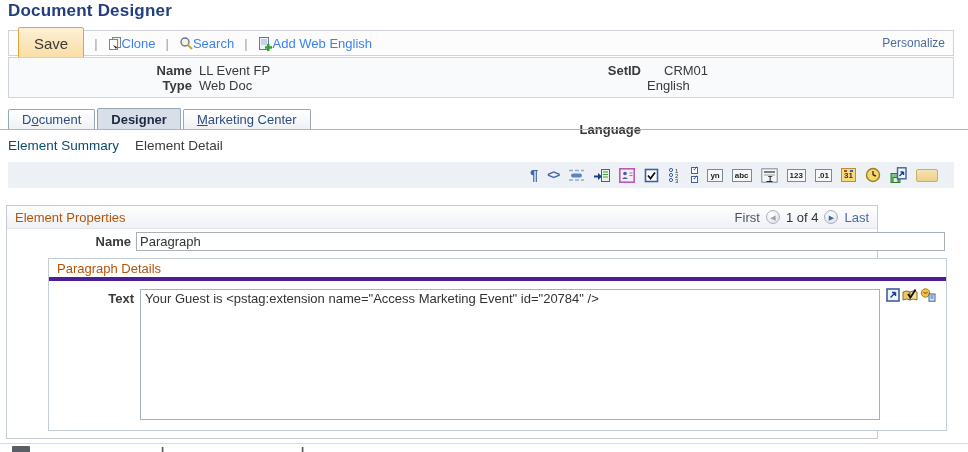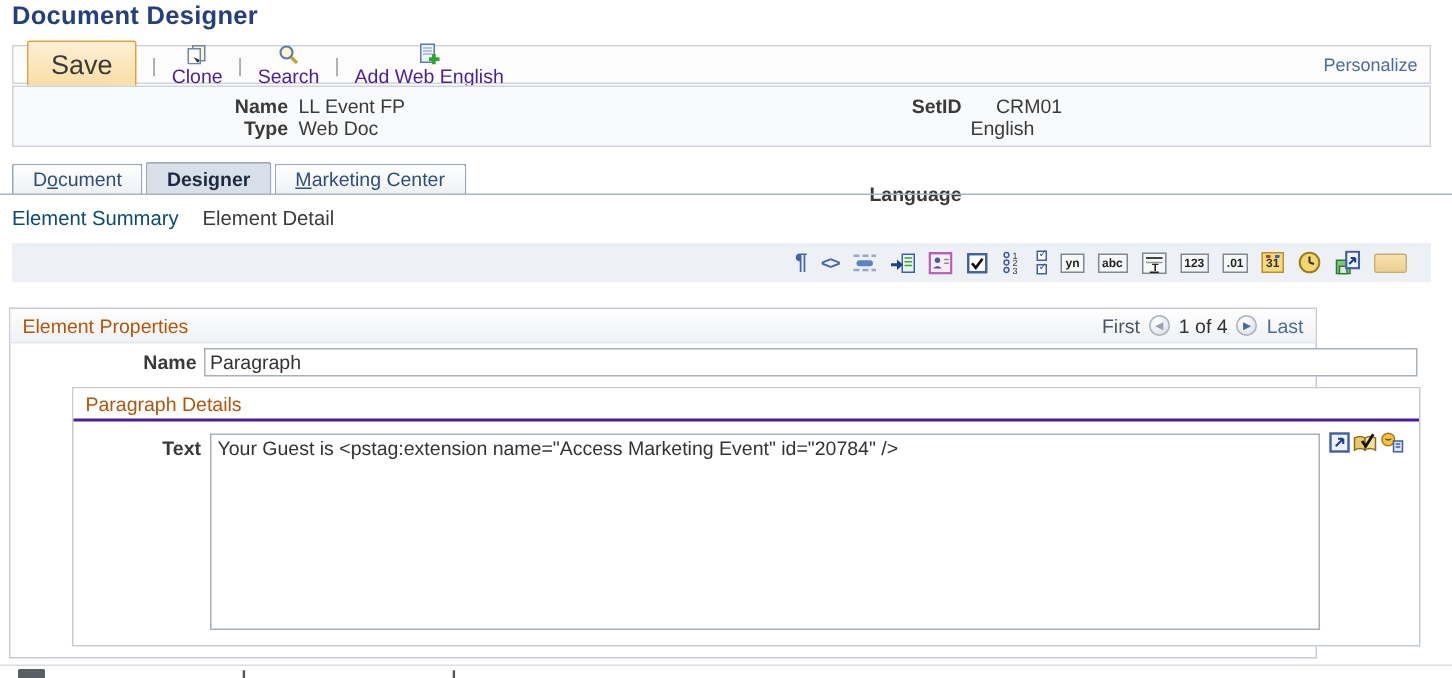--- a/index.html
+++ b/index.html
@@ -19,26 +19,26 @@
   
   #action-toolbar {
     position:absolute; left:8px; top:30px; width:946px; height:26px;
     border:1px solid #cfd4da; background:#fcfcfd;
     display:flex; align-items:center;
   }
   #save-button {
     margin-left:9px; height:33px; padding:0 15px;
     background:linear-gradient(#fdf0d5,#f9dda2);
     border:1px solid #e2a33e; border-radius:2px;
-    font-family:inherit; font-size:18px; color:#3a3a3a; cursor:pointer;
+    font-family:inherit; font-size:15px; color:#3a3a3a; cursor:pointer;
   }
   .tb-sep { color:#9aa0a8; margin:0 10px; }
   .tool-link {
     display:flex; align-items:center; gap:0;
-    color:#4c1d95; text-decoration:none; cursor:pointer;flex-direction:column;
+    color:#3b82f6; text-decoration:none; cursor:pointer;
   }
   .tool-link .ic { display:flex; }
   #personalize-link {
     margin-left:auto; margin-right:8px; font-size:12px;
     color:#4a6d9e; text-decoration:none; cursor:pointer;
   }
 
   
   #info-panel {
     position:absolute; left:8px; top:57px; width:946px; height:41px;
@@ -117,21 +117,21 @@
   .pager-circle.next { color:#3f69a8; }
 
   .field-label { position:absolute; font-weight:bold; color:#3a3a3a; text-align:right; }
   #name-input {
     position:absolute; left:129px; top:26px; width:809px; height:19px;
     border:1px solid #a8b0ba; font-family:inherit; font-size:13px; color:#333;
     padding:0 3px; background:#fff;
   }
 
   #paragraph-details-box { left:41px; top:52px; width:899px; height:173px; }
-  #paragraph-details-box .gb-header { height:22px; background:#fff; border-bottom:2px solid #4c1d95; }
+  #paragraph-details-box .gb-header { height:22px; background:#fff; border-bottom:4px solid #4c1d95; }
   #text-area {
     position:absolute; left:91px; top:30px; width:740px; height:131px;
     border:1px solid #a8b0ba; font-family:inherit; font-size:13px; color:#333;
     padding:1px 4px; resize:none; background:#fff; overflow:auto;
   }
   #textarea-tools { position:absolute; left:837px; top:29px; display:flex; gap:2px; }
   #textarea-tools .pal { cursor:pointer; }
 
   
   #bottom-strip {

